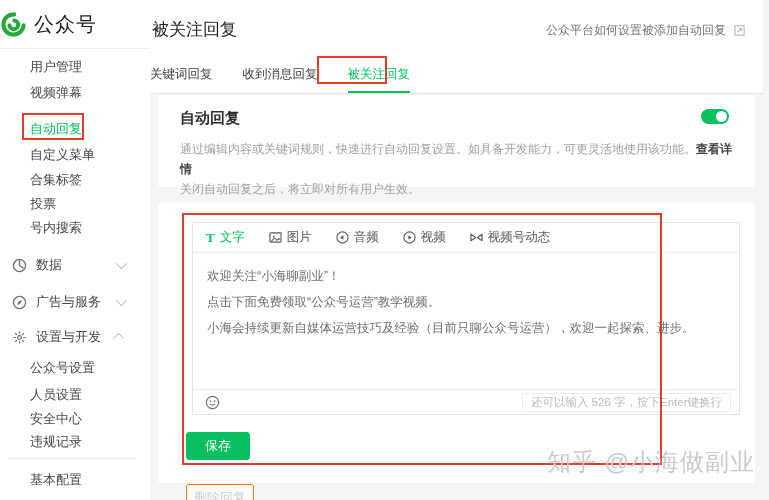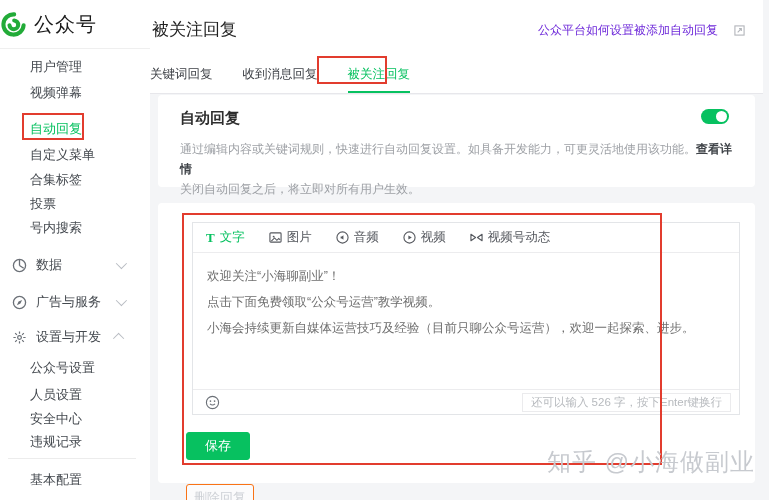--- a/index.html
+++ b/index.html
@@ -17,21 +17,21 @@
   .side-group { position:absolute; left:12px; display:flex; align-items:center; font-size:13px; color:#44494f; width:126px; cursor:pointer; }
   .side-group svg { width:15px; height:15px; margin-right:9px; flex:0 0 auto; }
   .chev { width:8px; height:8px; border-right:1.5px solid #b8bcc2; border-bottom:1.5px solid #b8bcc2; margin-left:auto; margin-right:14px; }
   .chev.down { transform:rotate(45deg) translateY(-2px); }
   .chev.up { transform:rotate(-135deg) translateY(-2px); }
   .side-divider { position:absolute; left:8px; right:14px; border-top:1px solid #ececec; }
 
   
   .main-header { position:absolute; left:132px; top:0; width:619px; height:94px; background:#fff; border-bottom:1px solid #e7e7eb; z-index:1;margin-left:12px; }
   .page-title { position:absolute; left:8px; top:18px; font-size:17px; color:#222; }
-  .help-link { position:absolute; right:18px; top:22px; font-size:12px; color:#6d28d9; display:flex; align-items:center; gap:16px; cursor:pointer; }
+  .help-link { position:absolute; right:18px; top:22px; font-size:12px; color:#737373; display:flex; align-items:center; gap:8px; cursor:pointer; }
   .help-link svg { width:11px; height:11px; }
   .tabs { position:absolute; left:6px; bottom:0; display:flex;font-family:Liberation Mono, monospace; }
   .tab { font-size:12.5px; color:#3d4046; padding:0 0 10px 0; margin-right:30px; cursor:pointer; }
   .tab.active { color:#07c160; border-bottom:2px solid #07c160; padding-bottom:8px; }
 
   
   .card { position:absolute; left:158px; width:597px; background:#fff; border-radius:4px; z-index:1; }
   .card1 { top:95px; height:92px; }
   .card2 { top:203px; height:280px; }
   .ar-title { position:absolute; left:22px; top:14px; font-size:15px; font-weight:bold; color:#2e2e2e; }

